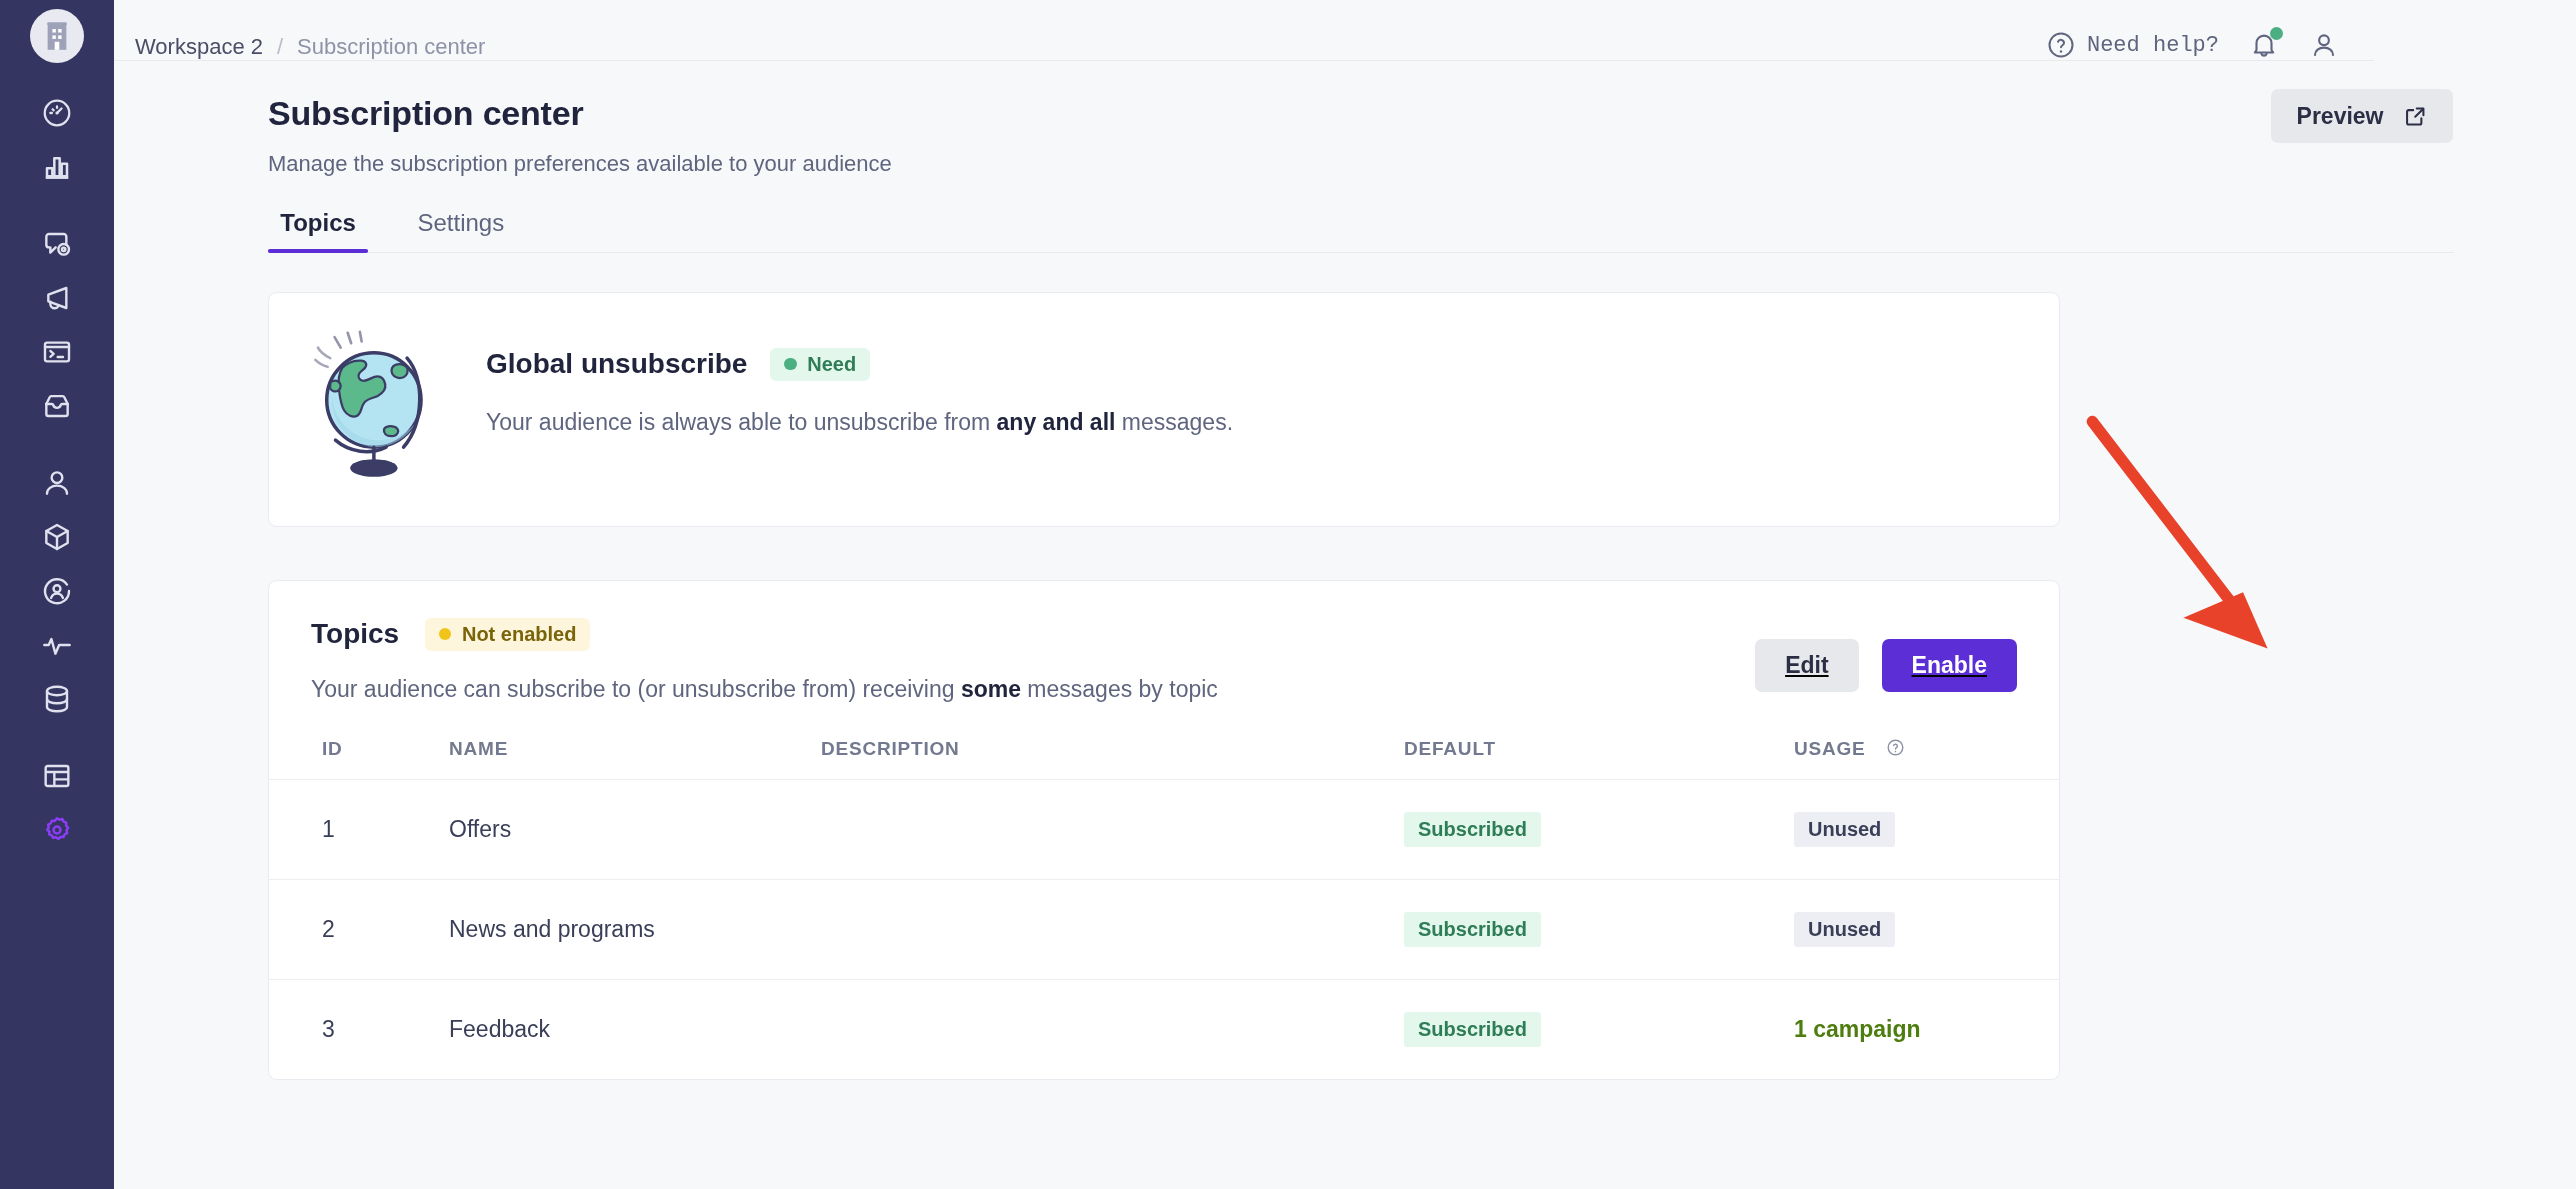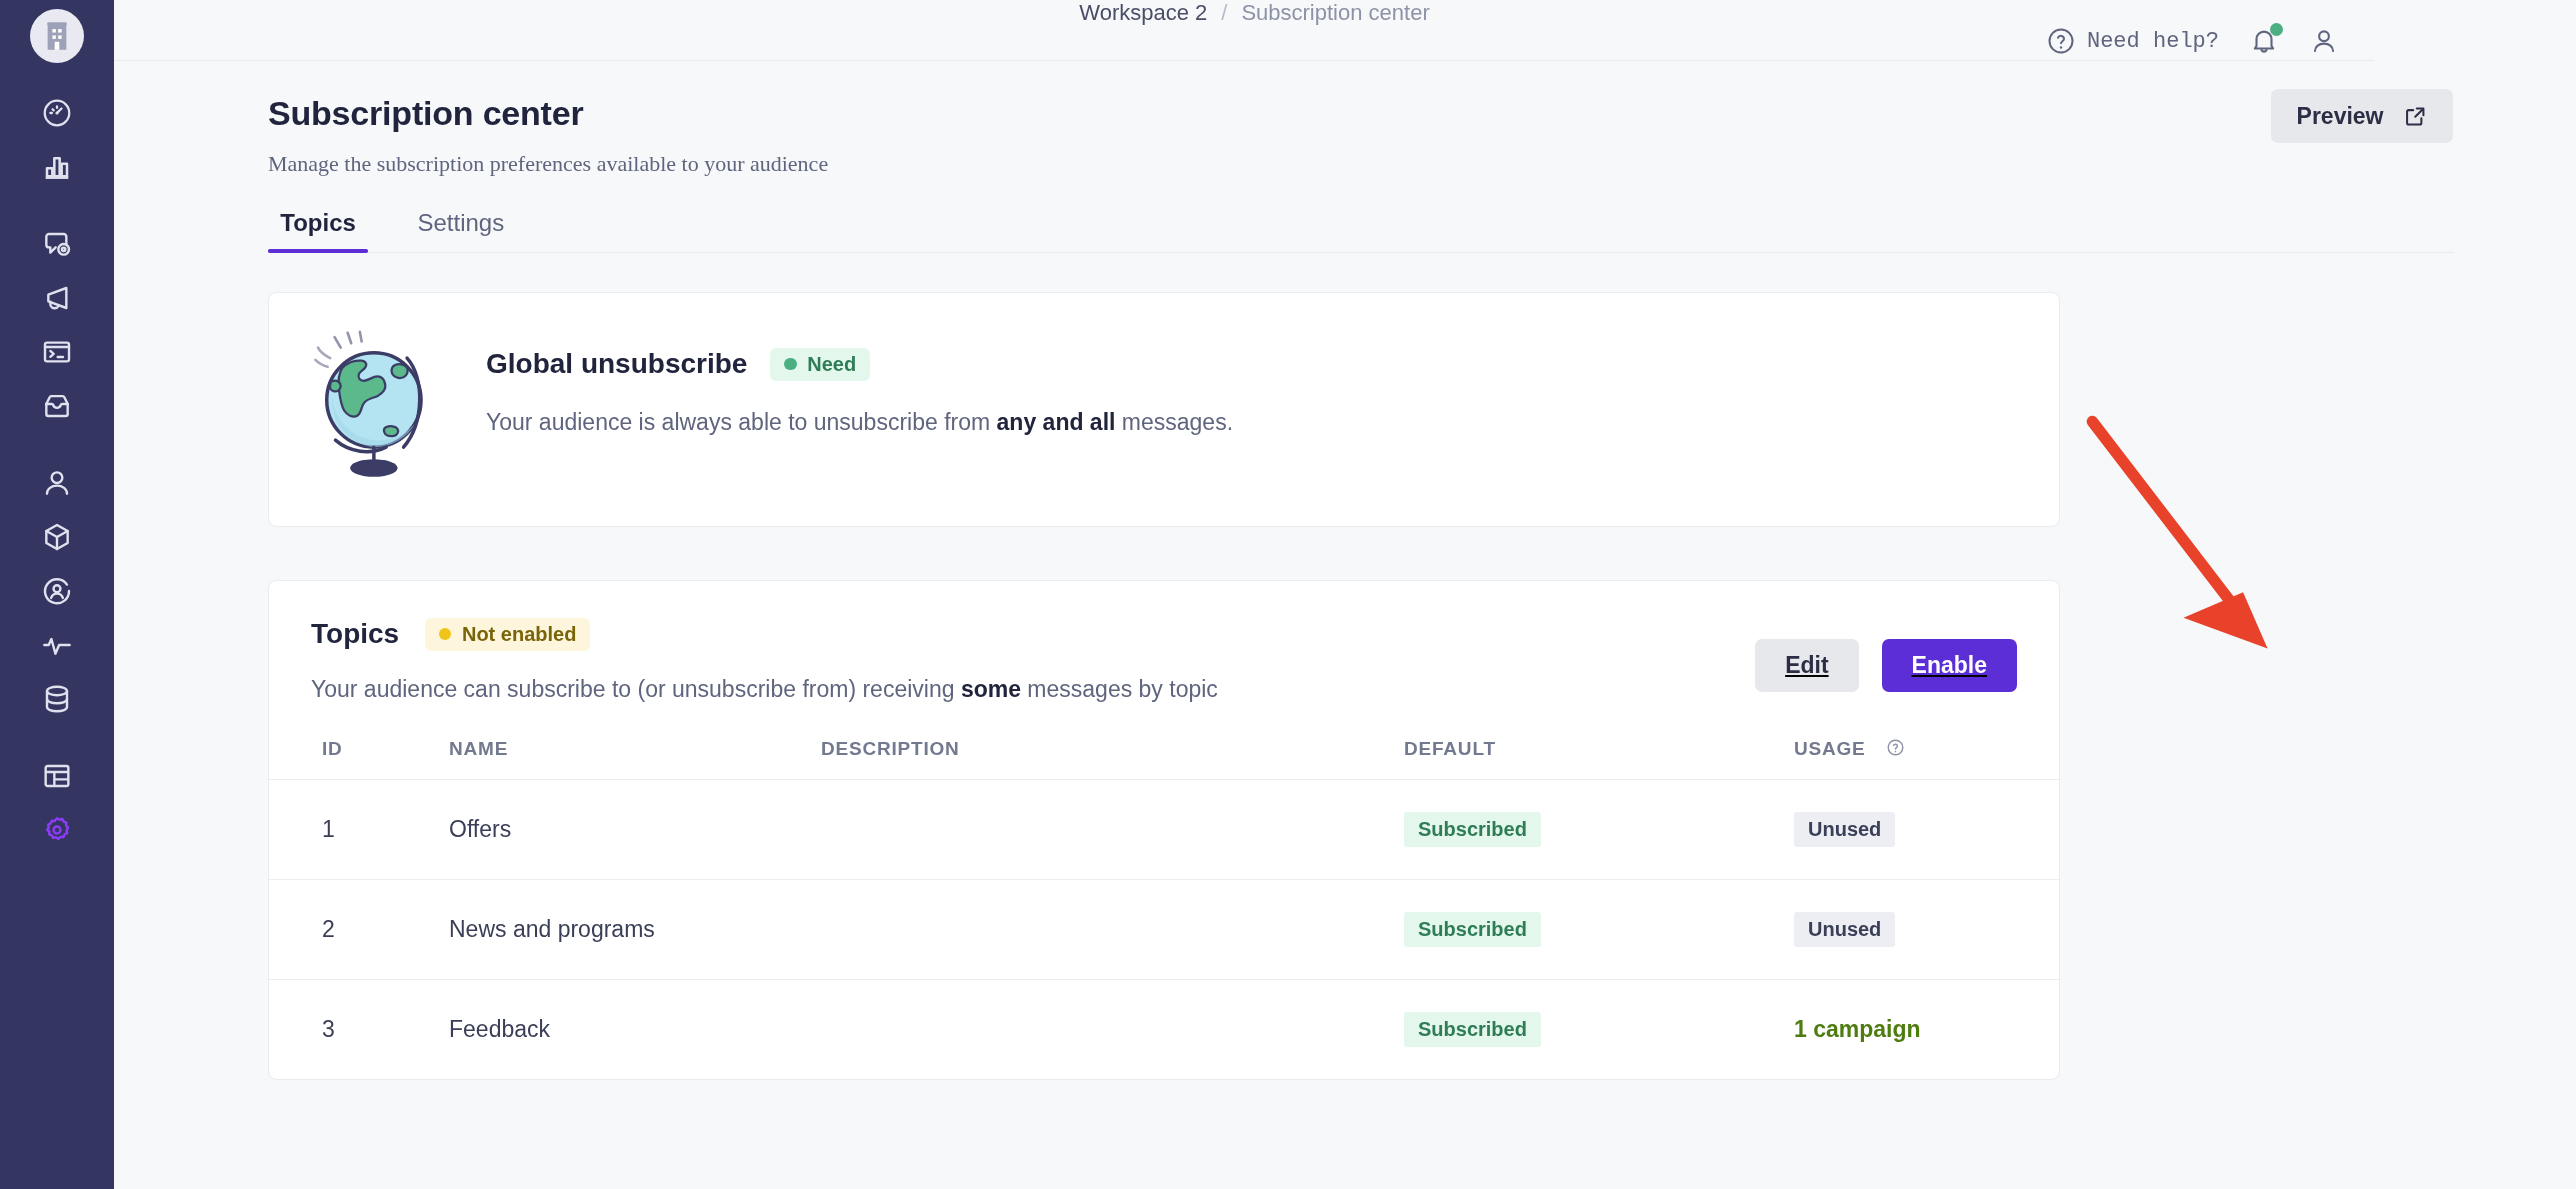--- a/index.html
+++ b/index.html
@@ -33,21 +33,21 @@
   }
   .side-icon svg { display: block; }
   .side-spacer-lg { height: 23px; }
 
   
   #topbar {
     position: absolute; left: 114px; top: 0;
     width: 2260px; height: 61px;
     background: #f7f8fa;
     border-bottom: 0.9px solid #e8eaee;
-    display: flex; align-items: center; flex-direction: column;
+    display: flex; align-items: flex-end;
   }
   .crumbs { display: flex; align-items: center; margin-left: 21px; }
   .crumb-link {
     font-size: 22px; color: #4a4d66; cursor: pointer;
   }
   .crumb-sep { font-size: 22px; color: #b8bcc9; margin: 0 14px; }
   .crumb-cur { font-size: 22px; color: #8d92a6; }
   .topbar-right {
     margin-left: auto; display: flex; align-items: center;
     margin-right: 35px; gap: 30px; font-family: Liberation Mono, monospace;
@@ -69,21 +69,21 @@
     width: 2462px; height: 1129px;
     background: #f7f8fa;
     overflow: hidden;
   }
   .page-head { padding: 33px 0 0 154px; position: relative; }
   .page-title {
     font-size: 34px; font-weight: bold; color: #21243d;
     letter-spacing: -0.2px; margin: 0;
   }
   .page-sub {
-    font-size: 22px; color: #5f657e; margin: 17.5px 0 0 0; font-family: Liberation Serif, serif;
+    font-size: 22px; color: #5f657e; margin: 17.5px 0 0 0;
   }
   .preview-btn {
     position: absolute; right: 123px; top: 28px;
     background: #e7e8ec; border: none; border-radius: 7px;
     padding: 0 26px; height: 54px;
     display: flex; align-items: center; gap: 19px;
     font-size: 23px; font-weight: bold; color: #2c2e45;
     font-family: "Liberation Sans", sans-serif;
     cursor: pointer;
   }

